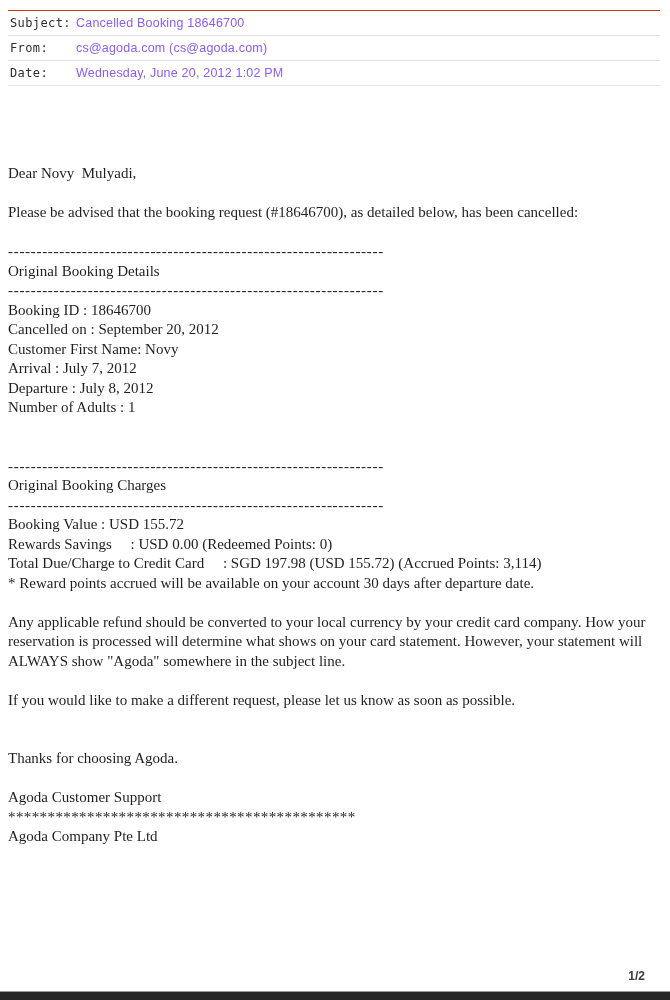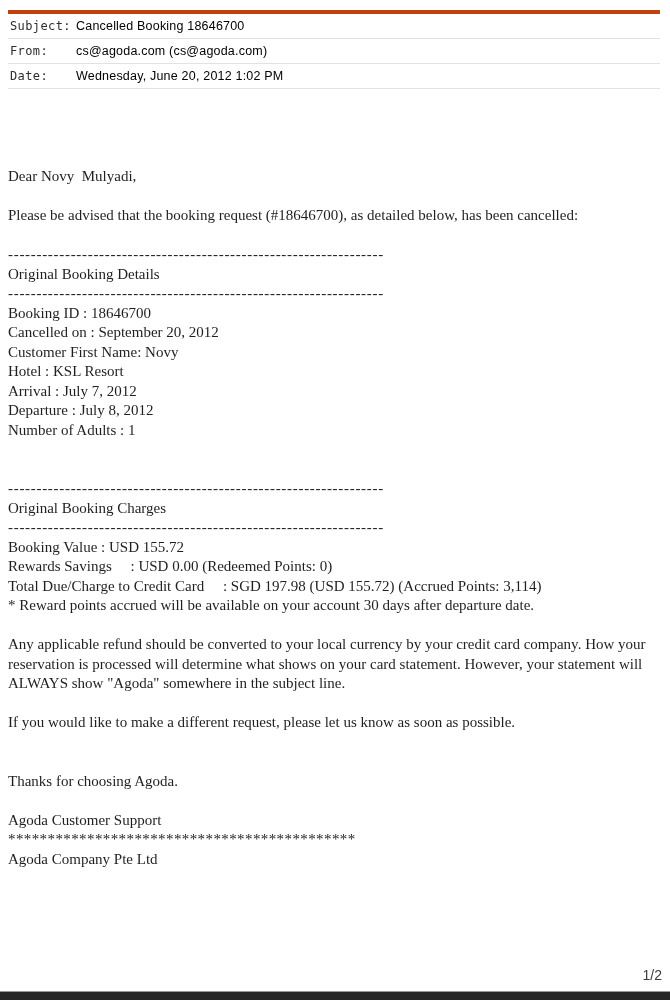--- a/index.html
+++ b/index.html
@@ -9,21 +9,21 @@
     height: 1000px;
     background: #ffffff;
     overflow: hidden;
     font-family: "Liberation Serif", serif;
     color: #1f1f1f;
   }
 
   
   .email-header {
     margin: 10px 10px 0 8px;
-    border-top: 4px solid #c2410c;
+    border-top: 1px solid #c2410c;
     font-size: 12px;
     color: #333333;
   }
   .header-row {
     display: flex;
     align-items: center;
     height: 24px;
     border-bottom: 1px solid #e2e2e2;
   }
   .header-label {
@@ -31,44 +31,44 @@
     padding-left: 2px;
     flex: 0 0 auto;
     font-family: "DejaVu Sans Mono", monospace;
     letter-spacing: 0.4px;
     color: #2e2e2e;
   }
   .header-value {
     font-family: "Liberation Sans", sans-serif;
     font-size: 12.5px;
     letter-spacing: 0.2px;
-    color: #000000;
+    color: #8b5cf6;
   }
 
   
   .email-body {
     margin: 78px 14px 0 8px;
     font-size: 15px;
     line-height: 19.5px;
   }
   .line {
     min-height: 19.5px;
     white-space: pre-wrap;
   }
   .sep { letter-spacing: 0.7px; color: #222222; }
   .stars { letter-spacing: 0.4px; color: #222222; }
 
   
   .page-number {
     position: absolute;
-    right: 8px;
+    right: 25px;
     bottom: 17px;
     font-family: "Liberation Sans", sans-serif;
-    font-size: 14px;
-    font-weight: normal;
+    font-size: 12px;
+    font-weight: bold;
     color: #3c3c3c;
   }
   .bottom-bar {
     position: absolute;
     left: 0;
     right: 0;
     bottom: 0;
     height: 8px;
     background: #262626;
     border-top: 1px solid #979797;
@@ -100,21 +100,20 @@
     <div class="line">Please be advised that the booking request (#18646700), as detailed below, has been cancelled:</div>
     <div class="line"></div>
 
     <div class="line sep">------------------------------------------------------------------</div>
     <div class="line">Original Booking Details</div>
     <div class="line sep">------------------------------------------------------------------</div>
 
     <div class="line">Booking ID : 18646700</div>
     <div class="line">Cancelled on : September 20, 2012</div>
     <div class="line">Customer First Name: Novy</div>
-    <div class="line">Hotel : KSL Resort</div>
     <div class="line">Arrival : July 7, 2012</div>
     <div class="line">Departure : July 8, 2012</div>
     <div class="line">Number of Adults : 1</div>
 
     <div class="line"></div>
     <div class="line"></div>
 
     <div class="line sep">------------------------------------------------------------------</div>
     <div class="line">Original Booking Charges</div>
     <div class="line sep">------------------------------------------------------------------</div>

